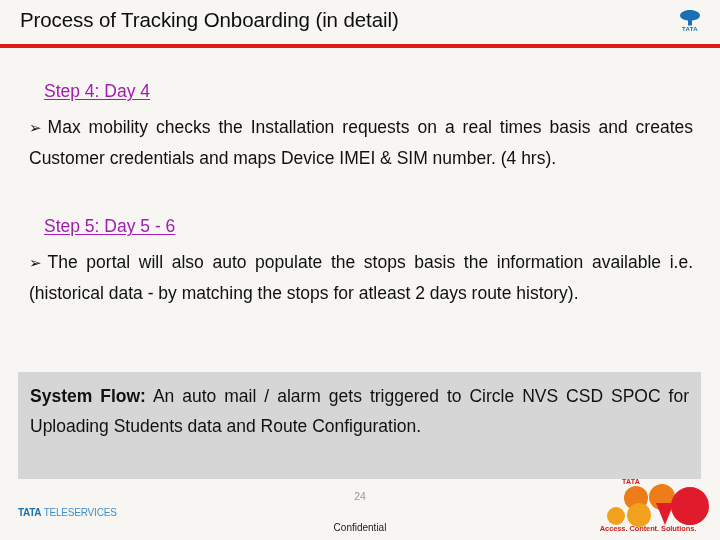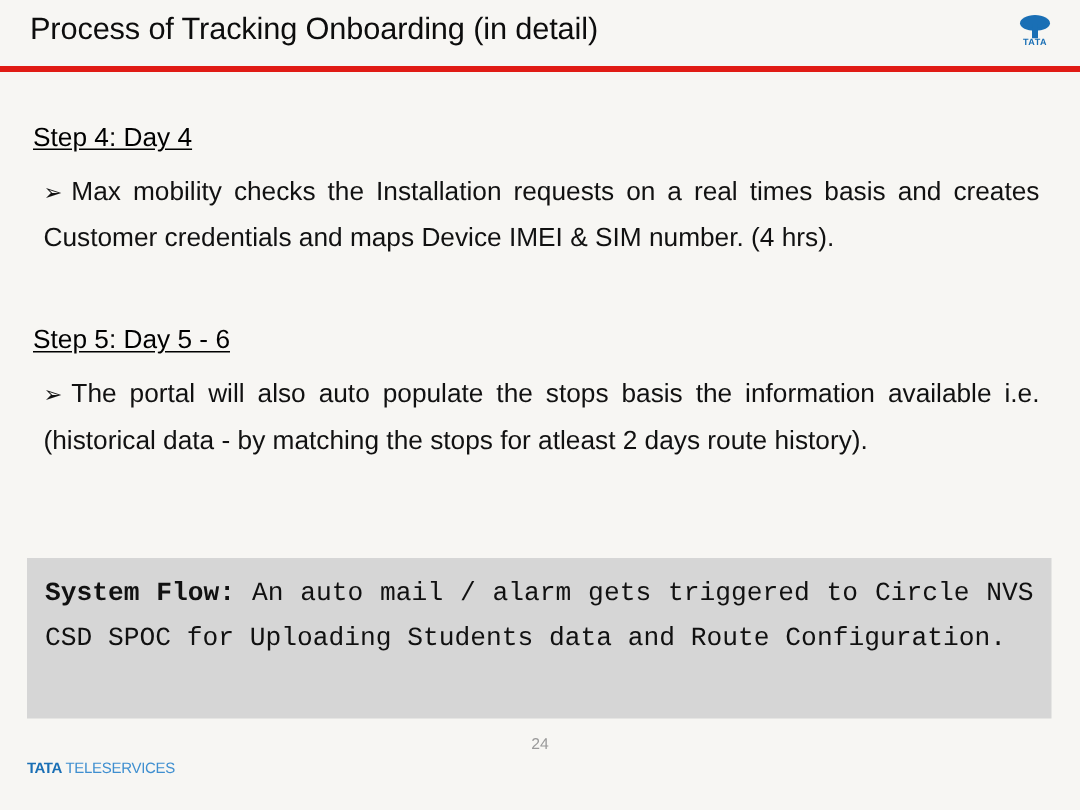--- a/index.html
+++ b/index.html
@@ -63,25 +63,26 @@
   
   .content {
     position: absolute;
     left: 22px;
     top: 78px;
     width: 678px;
   }
   .step-block { margin-bottom: 18px; }
   .step-heading {
     font-size: 17.5px;
-    color: #000000;
+    color: #a21caf;
     text-decoration: underline;
     text-underline-offset: 2px;
     line-height: 27px;
     display: inline-block;
+    margin-left: 22px;
   }
   .bullet-para {
     font-size: 17.5px;
     color: #111;
     line-height: 30px;
     text-align: justify;
     text-justify: inter-word;
     margin: 7px;
     padding: 0;
   }
@@ -96,21 +97,20 @@
   
   .sysflow-box {
     position: absolute;
     left: 18px;
     top: 372px;
     width: 683px;
     height: 107px;
     background: #d6d6d6;
     box-sizing: border-box;
     padding: 9px 12px 8px 12px;
-    font-family: Liberation Mono, monospace;
   }
   .sysflow-text {
     font-size: 17.5px;
     color: #111;
     line-height: 30px;
     text-align: justify;
     text-justify: inter-word;
     margin: 0;
   }
   .sysflow-label { font-weight: bold; }
@@ -220,15 +220,31 @@
 
 <div class="sysflow-box">
   <p class="sysflow-text"><span class="sysflow-label">System Flow:</span><span> An auto mail / alarm gets triggered to Circle NVS CSD SPOC for Uploading Students data and Route Configuration.</span></p>
 </div>
 
 <div class="footer">
 
   <div class="tts-logo"><span class="tts-tata">TATA</span><span class="tts-rest"> TELESERVICES</span></div>
 
   <div class="page-number">24</div>
-
+  <div class="confidential">Confidential</div>
+
+  <div class="docomo-logo">
+    <span class="docomo-tata">TATA</span>
+    <svg width="112" height="50" viewBox="0 0 112 50">
+
+      <circle cx="36" cy="16" r="12" fill="#ee7d19"></circle>
+      <circle cx="62" cy="15" r="13" fill="#ee7d19"></circle>
+      <circle cx="90" cy="24" r="19" fill="#e01b2b"></circle>
+
+      <circle cx="16" cy="34" r="9" fill="#f2a11e"></circle>
+      <circle cx="39" cy="33" r="12" fill="#f2a11e"></circle>
+      <path d="M56 21 L74 21 L65 43 Z" fill="#e01b2b"></path>
+      <circle cx="90" cy="25" r="18" fill="#e01b2b"></circle>
+    </svg>
+    <div class="docomo-tagline">Access. Content. Solutions.</div>
+  </div>
 
 </div>
 
 </body></html>

